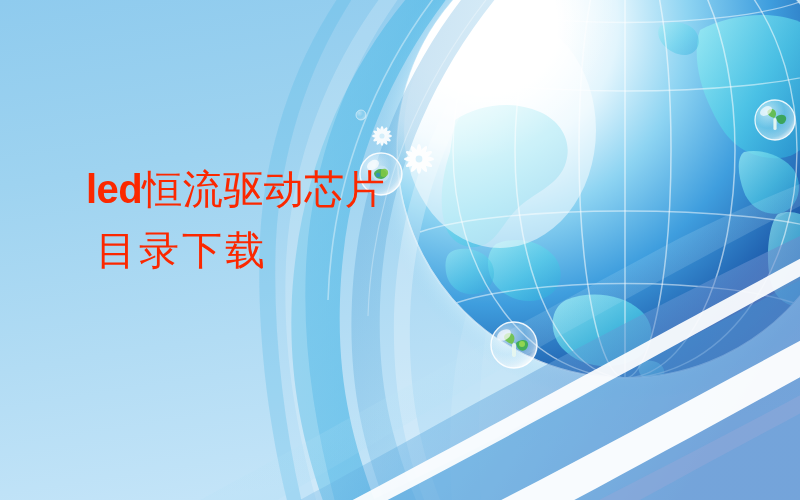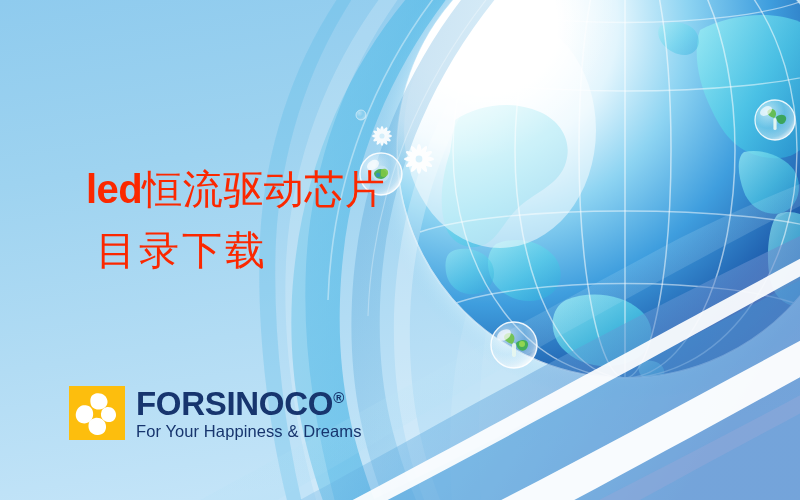--- a/index.html
+++ b/index.html
@@ -349,34 +349,14 @@
     </g>
   </svg>
 
   <div class="headline">
     <div class="headline-line headline-line-2">目录下载</div>
     <div class="headline-line headline-line-1">
       <span class="latin">led</span><span>恒流驱动芯片</span>
     </div>
   </div>
 
-  <div class="logo-lockup">
-    <div class="logo-mark">
-      <svg width="56" height="54" viewBox="0 0 56 54">
-        <g fill="#ffffff">
-          <path d="M26.5,7.5 C32.5,6 38,9.5 38.5,15 C39,20 35,23 30.5,23.5
-                   C26,24 22,21.5 21.5,17 C21,12 22,9 26.5,7.5 Z"></path>
-          <path d="M18,19.5 C22.5,20.5 25,25 24,30 C23,35.5 18,38.5 12.5,37
-                   C7.5,35.5 5.5,30 7.5,25 C9.5,20 13.5,18.5 18,19.5 Z"></path>
-          <path d="M38,21 C43,20.5 47,24 47,29 C47,33.5 43.5,36.5 39,36
-                   C34.5,35.5 31.5,32 32,27.5 C32.5,23.5 34.5,21.5 38,21 Z"></path>
-          <path d="M26,32 C31.5,31 36.5,34.5 37,40 C37.5,45.5 33.5,49.5 28,49
-                   C22.5,48.5 19,44.5 19.5,39 C20,34.5 22,33 26,32 Z"></path>
-        </g>
-      </svg>
-    </div>
-    <div class="logo-text">
-      <div class="logo-wordmark"><span>FORSINOCO</span><span class="reg">®</span></div>
-      <div class="logo-tagline">For Your Happiness &amp; Dreams</div>
-    </div>
-  </div>
 
 </div>
 
 </body></html>

